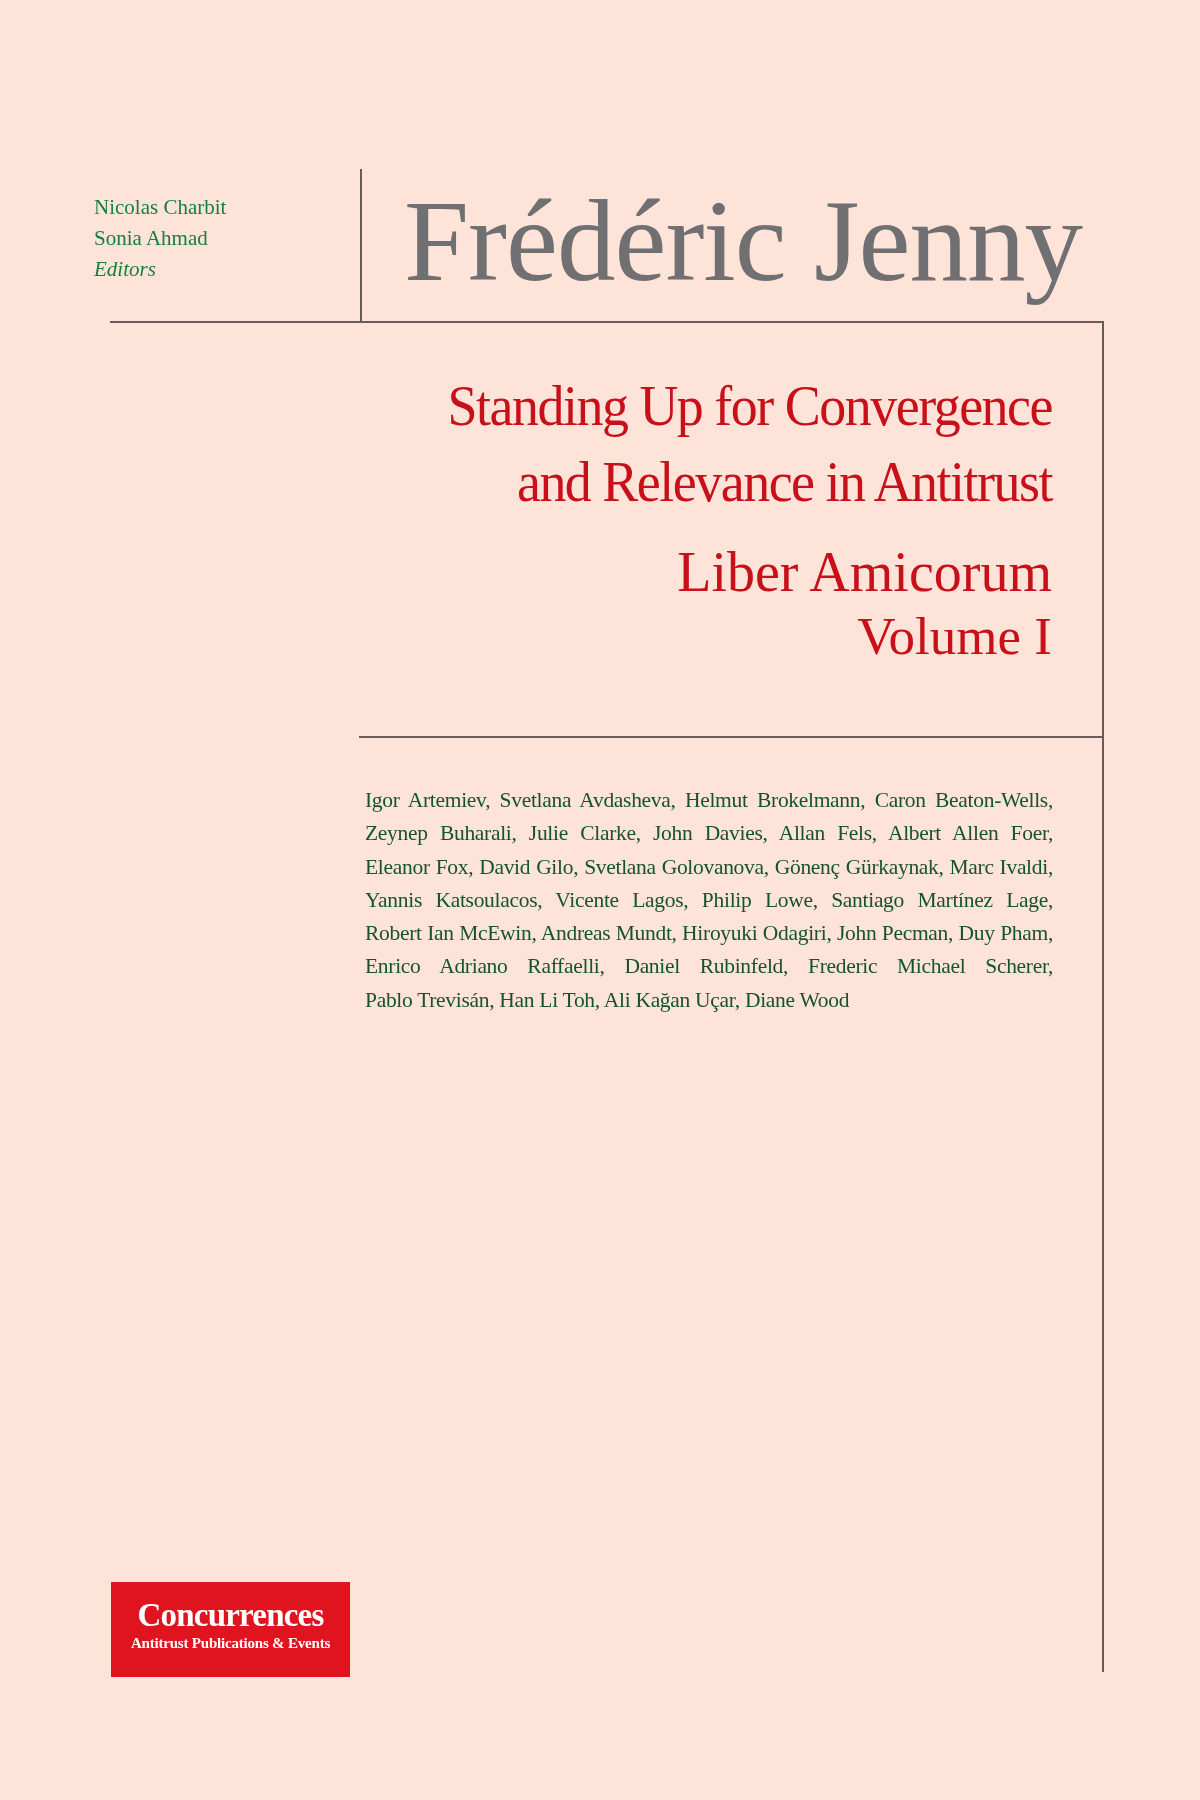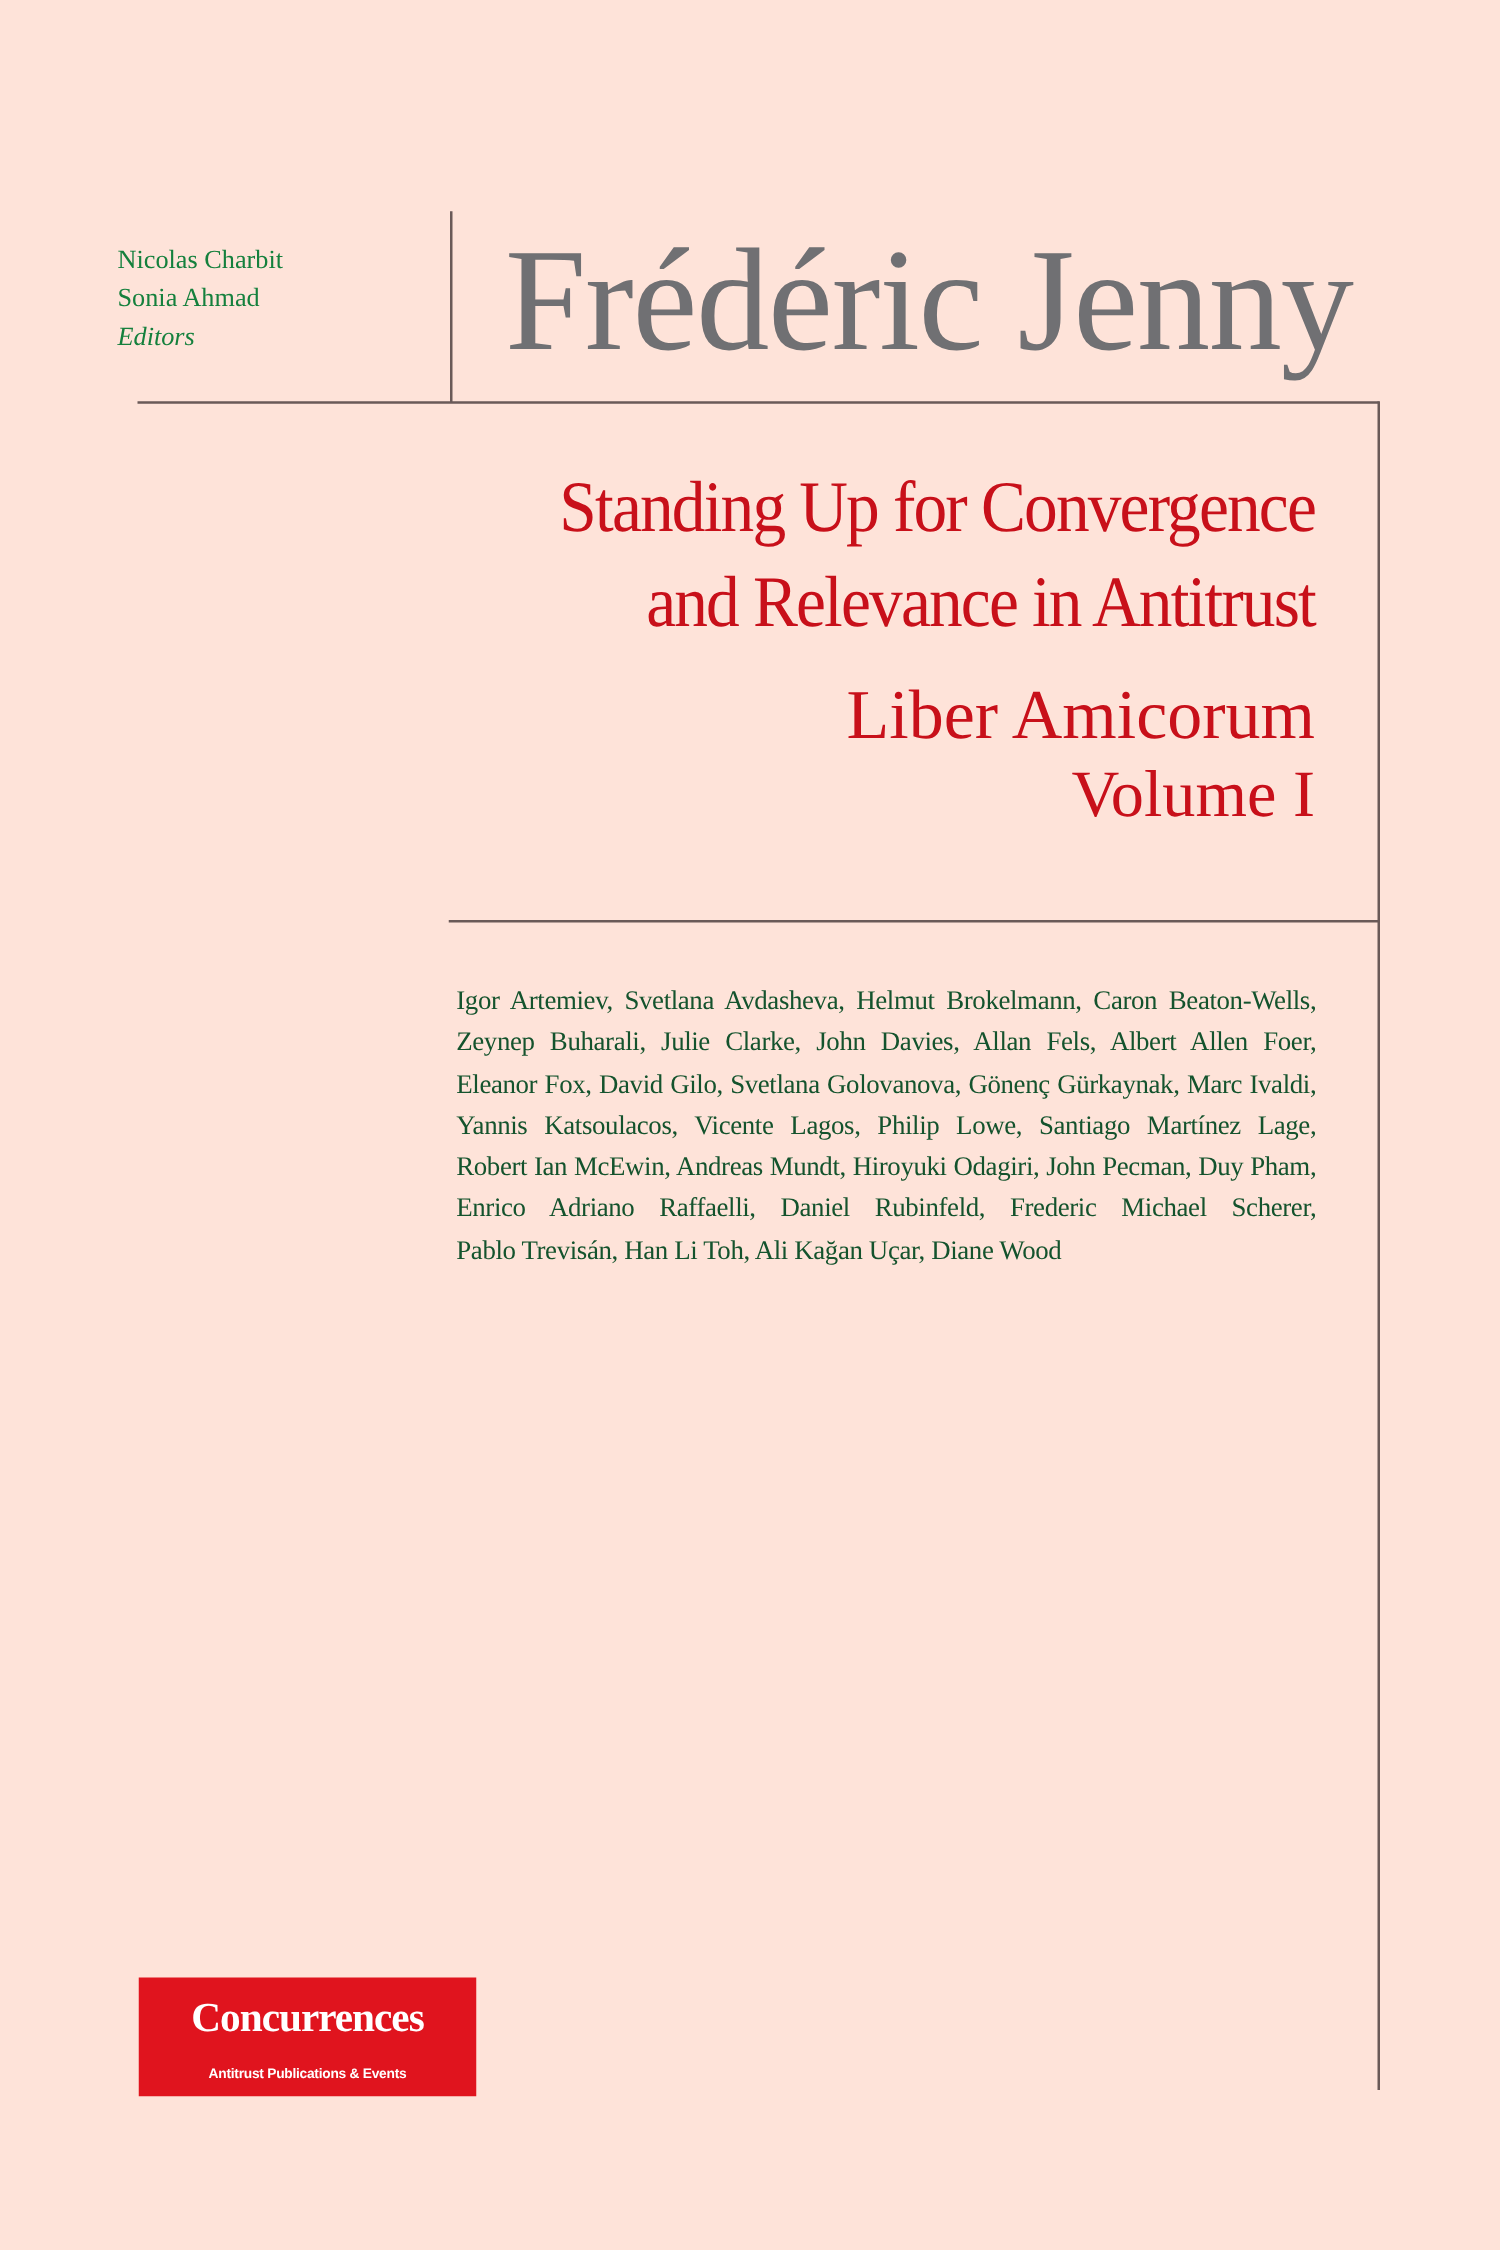--- a/index.html
+++ b/index.html
@@ -106,42 +106,42 @@
       white-space: nowrap;
     }
     .contributors .line.last {
       text-align-last: left;
     }
 
     .logo {
       position: absolute;
       left: 111px;
       top: 1582px;
-      width: 270px;
+      width: 239px;
       height: 95px;
       background: #e0141e;
       color: #ffffff;
       text-align: center;
       box-sizing: border-box;
       padding-top: 16px;
     }
     .logo .brand {
       display: block;
       font-family: "Liberation Serif", "DejaVu Serif", serif;
       font-weight: bold;
       font-size: 33px;
       line-height: 34px;
       letter-spacing: -0.8px;
     }
     .logo .tagline {
       display: block;
-      margin-top: 20px;
-      font-family: Liberation Sans, sans-serif;
+      margin-top: 4px;
+      font-family: Liberation Serif, serif;
       font-weight: bold;
-      font-size: 11px;
+      font-size: 15px;
       line-height: 14px;
       letter-spacing: -0.2px;
     }
   </style>
 </head>
 <body>
 
 <div>
 
   <div class="rule" id="rule-top-divider"></div>

